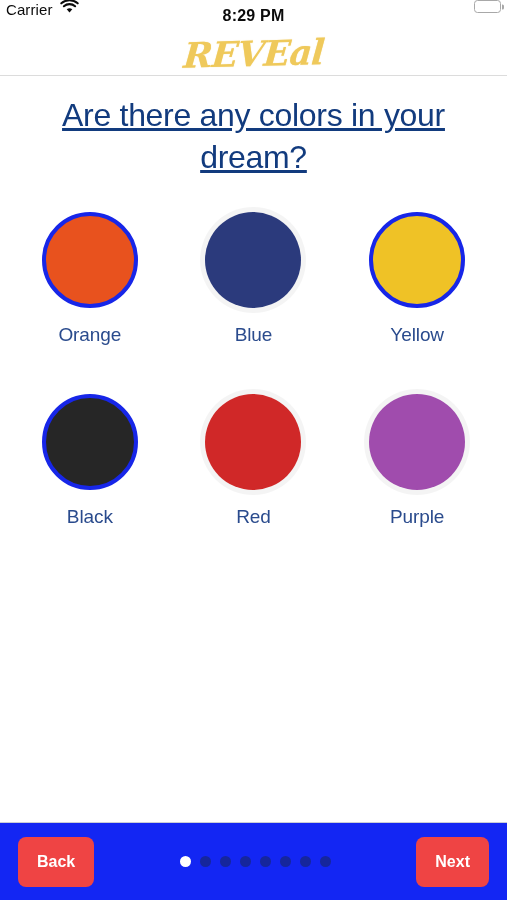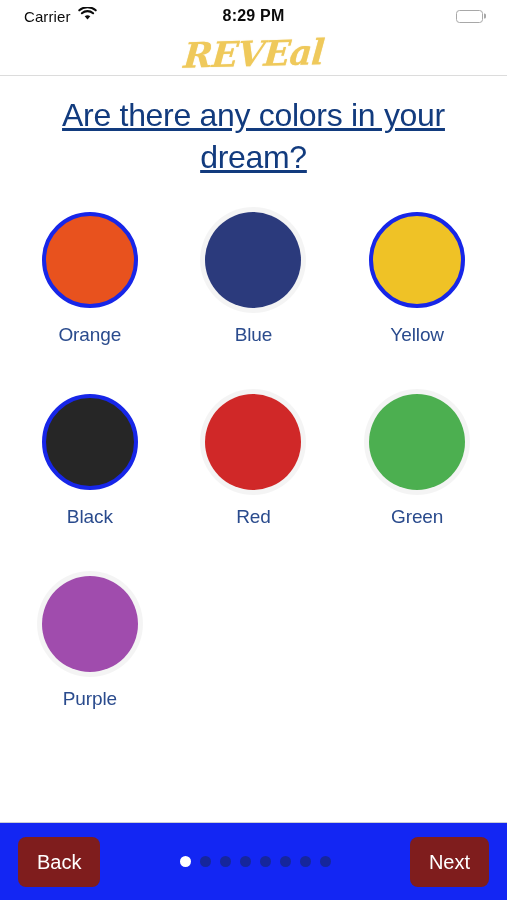--- a/index.html
+++ b/index.html
@@ -13,22 +13,22 @@
     position:relative;
     width:507px; height:900px;
     background:#ffffff;
     display:flex; flex-direction:column;
   }
 
   
   .statusbar {
     height:32px;
     flex:0 0 32px;
-    display:flex; align-items:center;
-    padding:0 24px;
+    display:flex; align-items:flex-start;
+    padding:0 6px;
     position:relative;
   }
   .sb-left { display:flex; align-items:center; gap:7px; }
   .sb-carrier {
     font-size:15px; font-weight:400; color:#0b0b0b;
     letter-spacing:.1px;
   }
   .wifi-icon { display:block; }
   .sb-time {
     position:absolute; left:0; right:0; top:0; bottom:0;
@@ -126,24 +126,24 @@
   .bottombar {
     position:absolute;
     left:0; right:0; bottom:0;
     height:78px;
     background:#1326F3;
     border-top:1px solid #c9cdd6;
     display:flex; align-items:center;
     padding:0 18px;
   }
   .nav-btn {
-    background:#7f1d1d;
+    background:#ef4444;
     color:#ffffff;
-    font-size:20px;
-    font-weight:400;
+    font-size:16px;
+    font-weight:700;
     border:none;
     border-radius:8px;
     padding:12px 19px;
     line-height:26px;
     cursor:pointer;
     font-family:"Liberation Sans", sans-serif;
   }
   .dots {
     flex:1;
     display:flex; align-items:center; justify-content:center;
@@ -208,24 +208,20 @@
       <div class="swatch selected" style="background:#262626"></div>
       <div class="swatch-label">Black</div>
     </div>
 
 
     <div class="swatch-cell">
       <div class="swatch" style="background:#D02828"></div>
       <div class="swatch-label">Red</div>
     </div>
 
-    <div class="swatch-cell">
-      <div class="swatch" style="background:#4CAF50"></div>
-      <div class="swatch-label">Green</div>
-    </div>
 
     <div class="swatch-cell">
       <div class="swatch" style="background:#A04CAD"></div>
       <div class="swatch-label">Purple</div>
     </div>
 
   </div>
 
   <div class="bottombar">
     <button class="nav-btn">Back</button>

